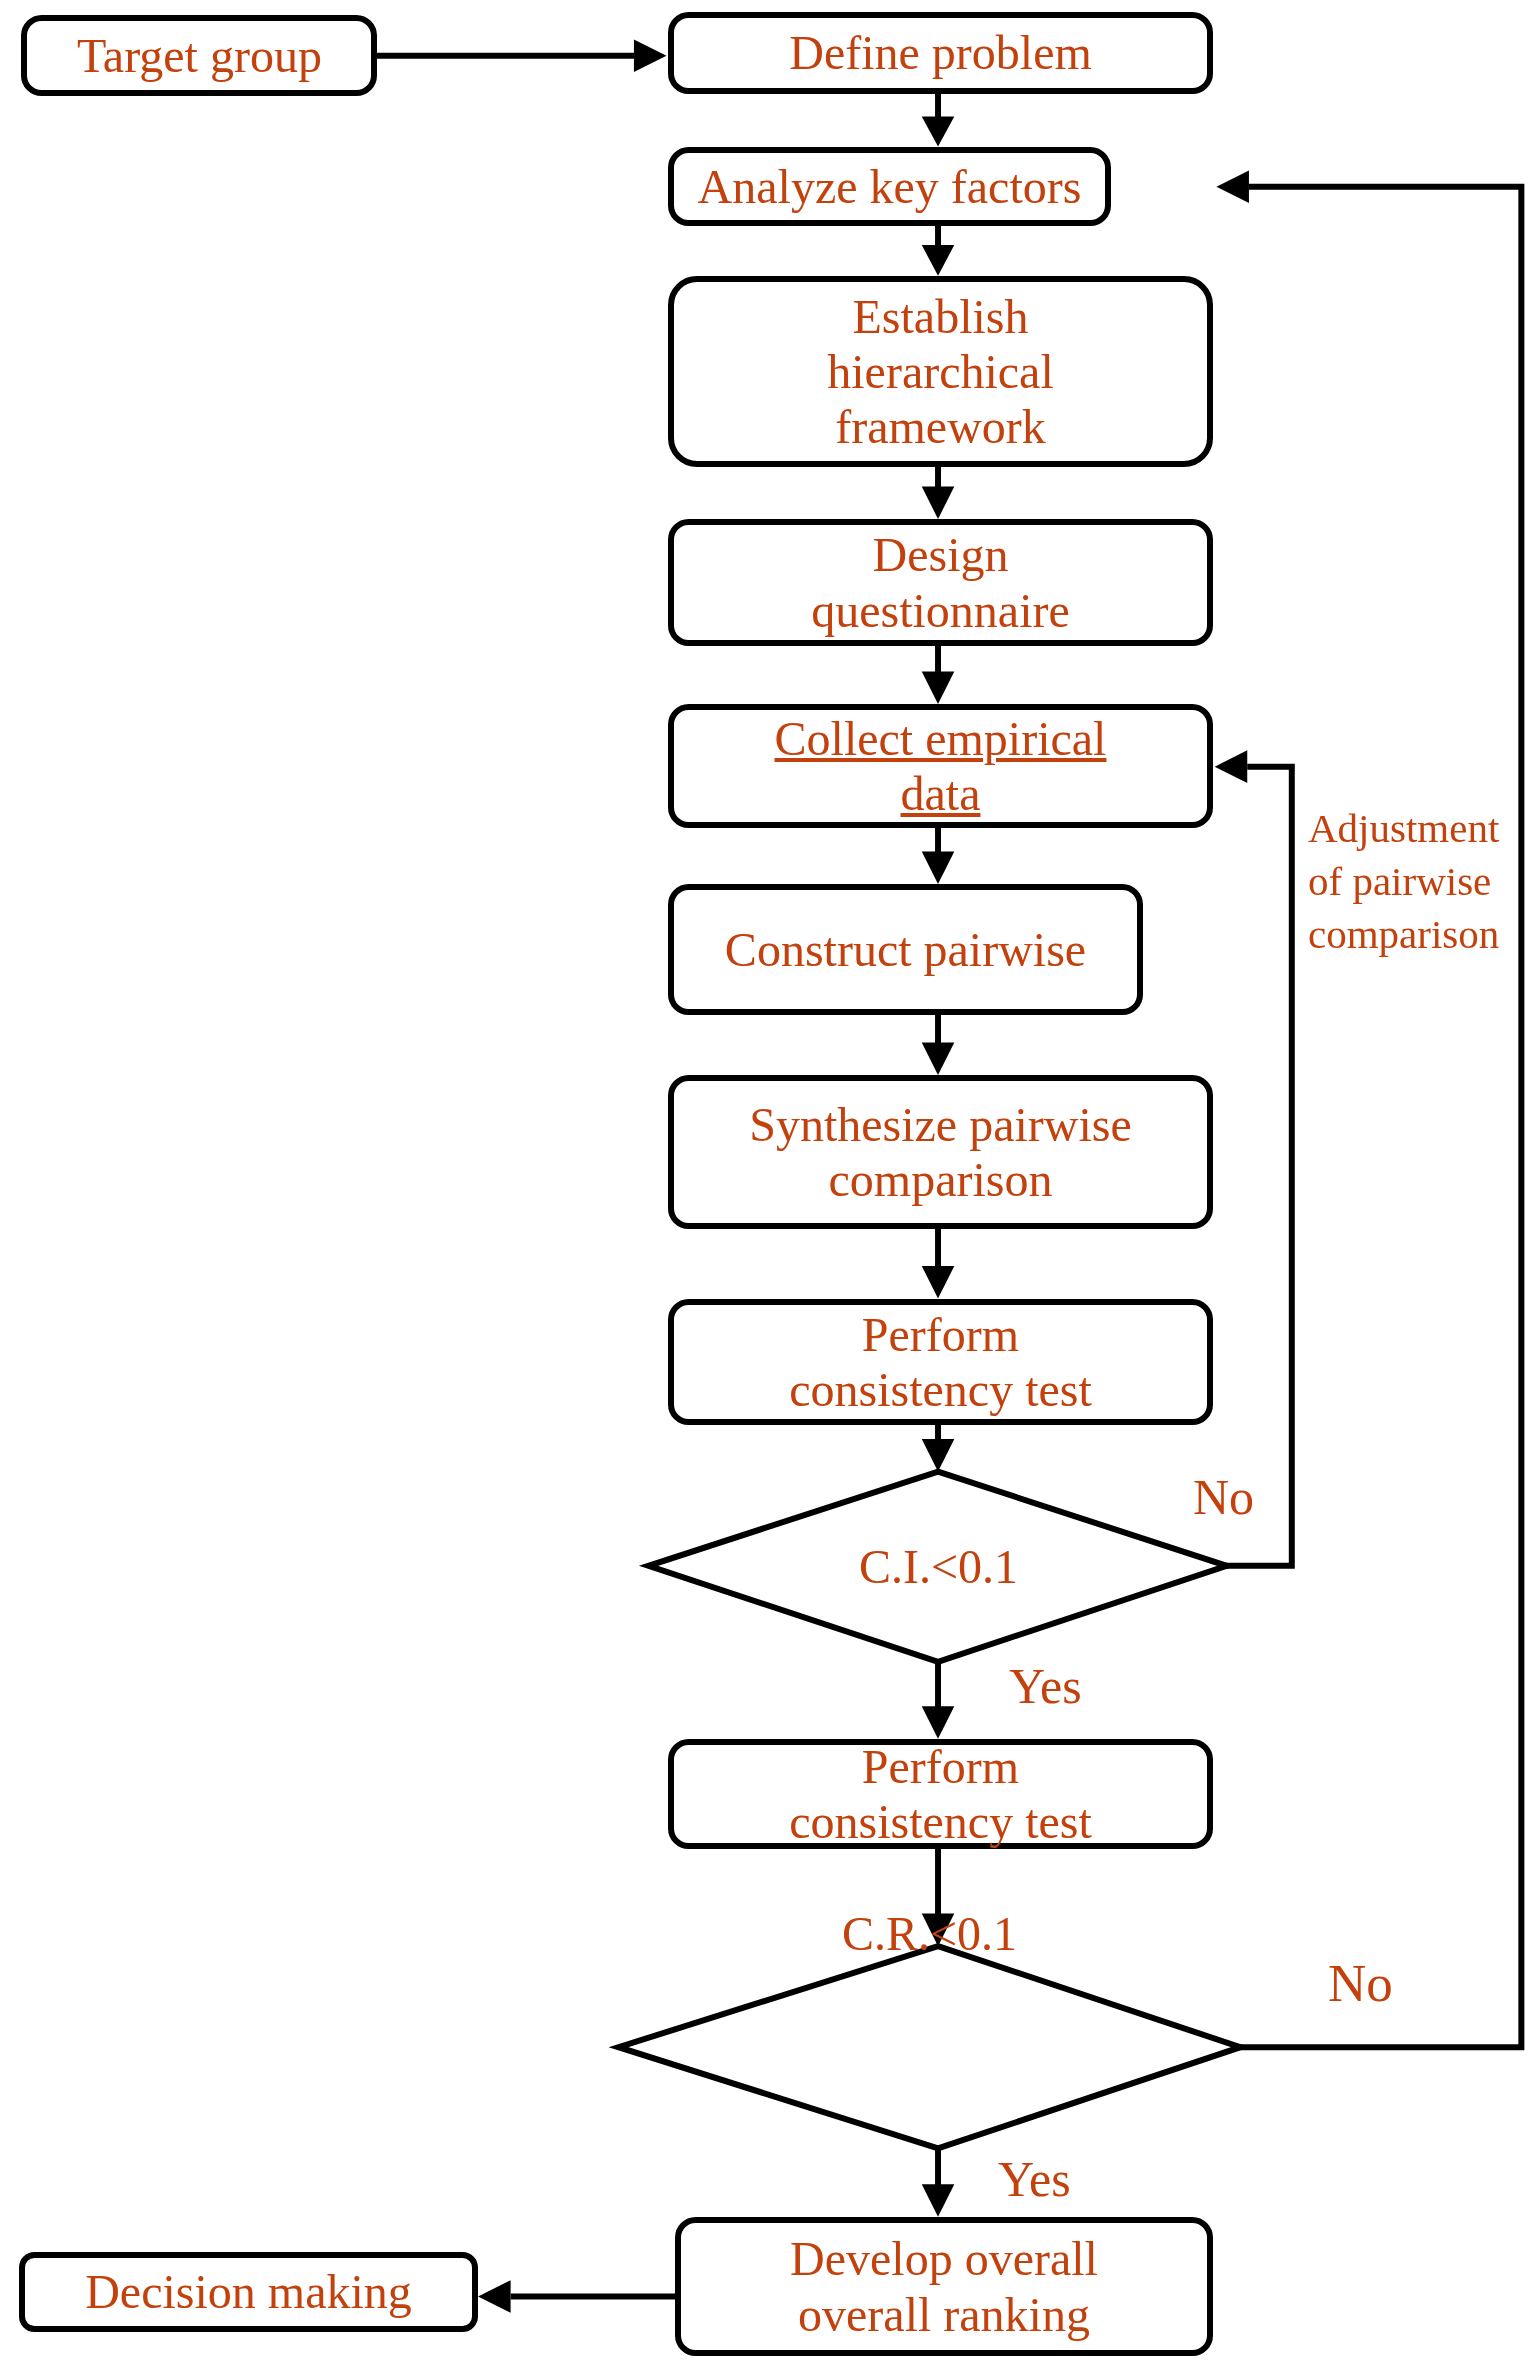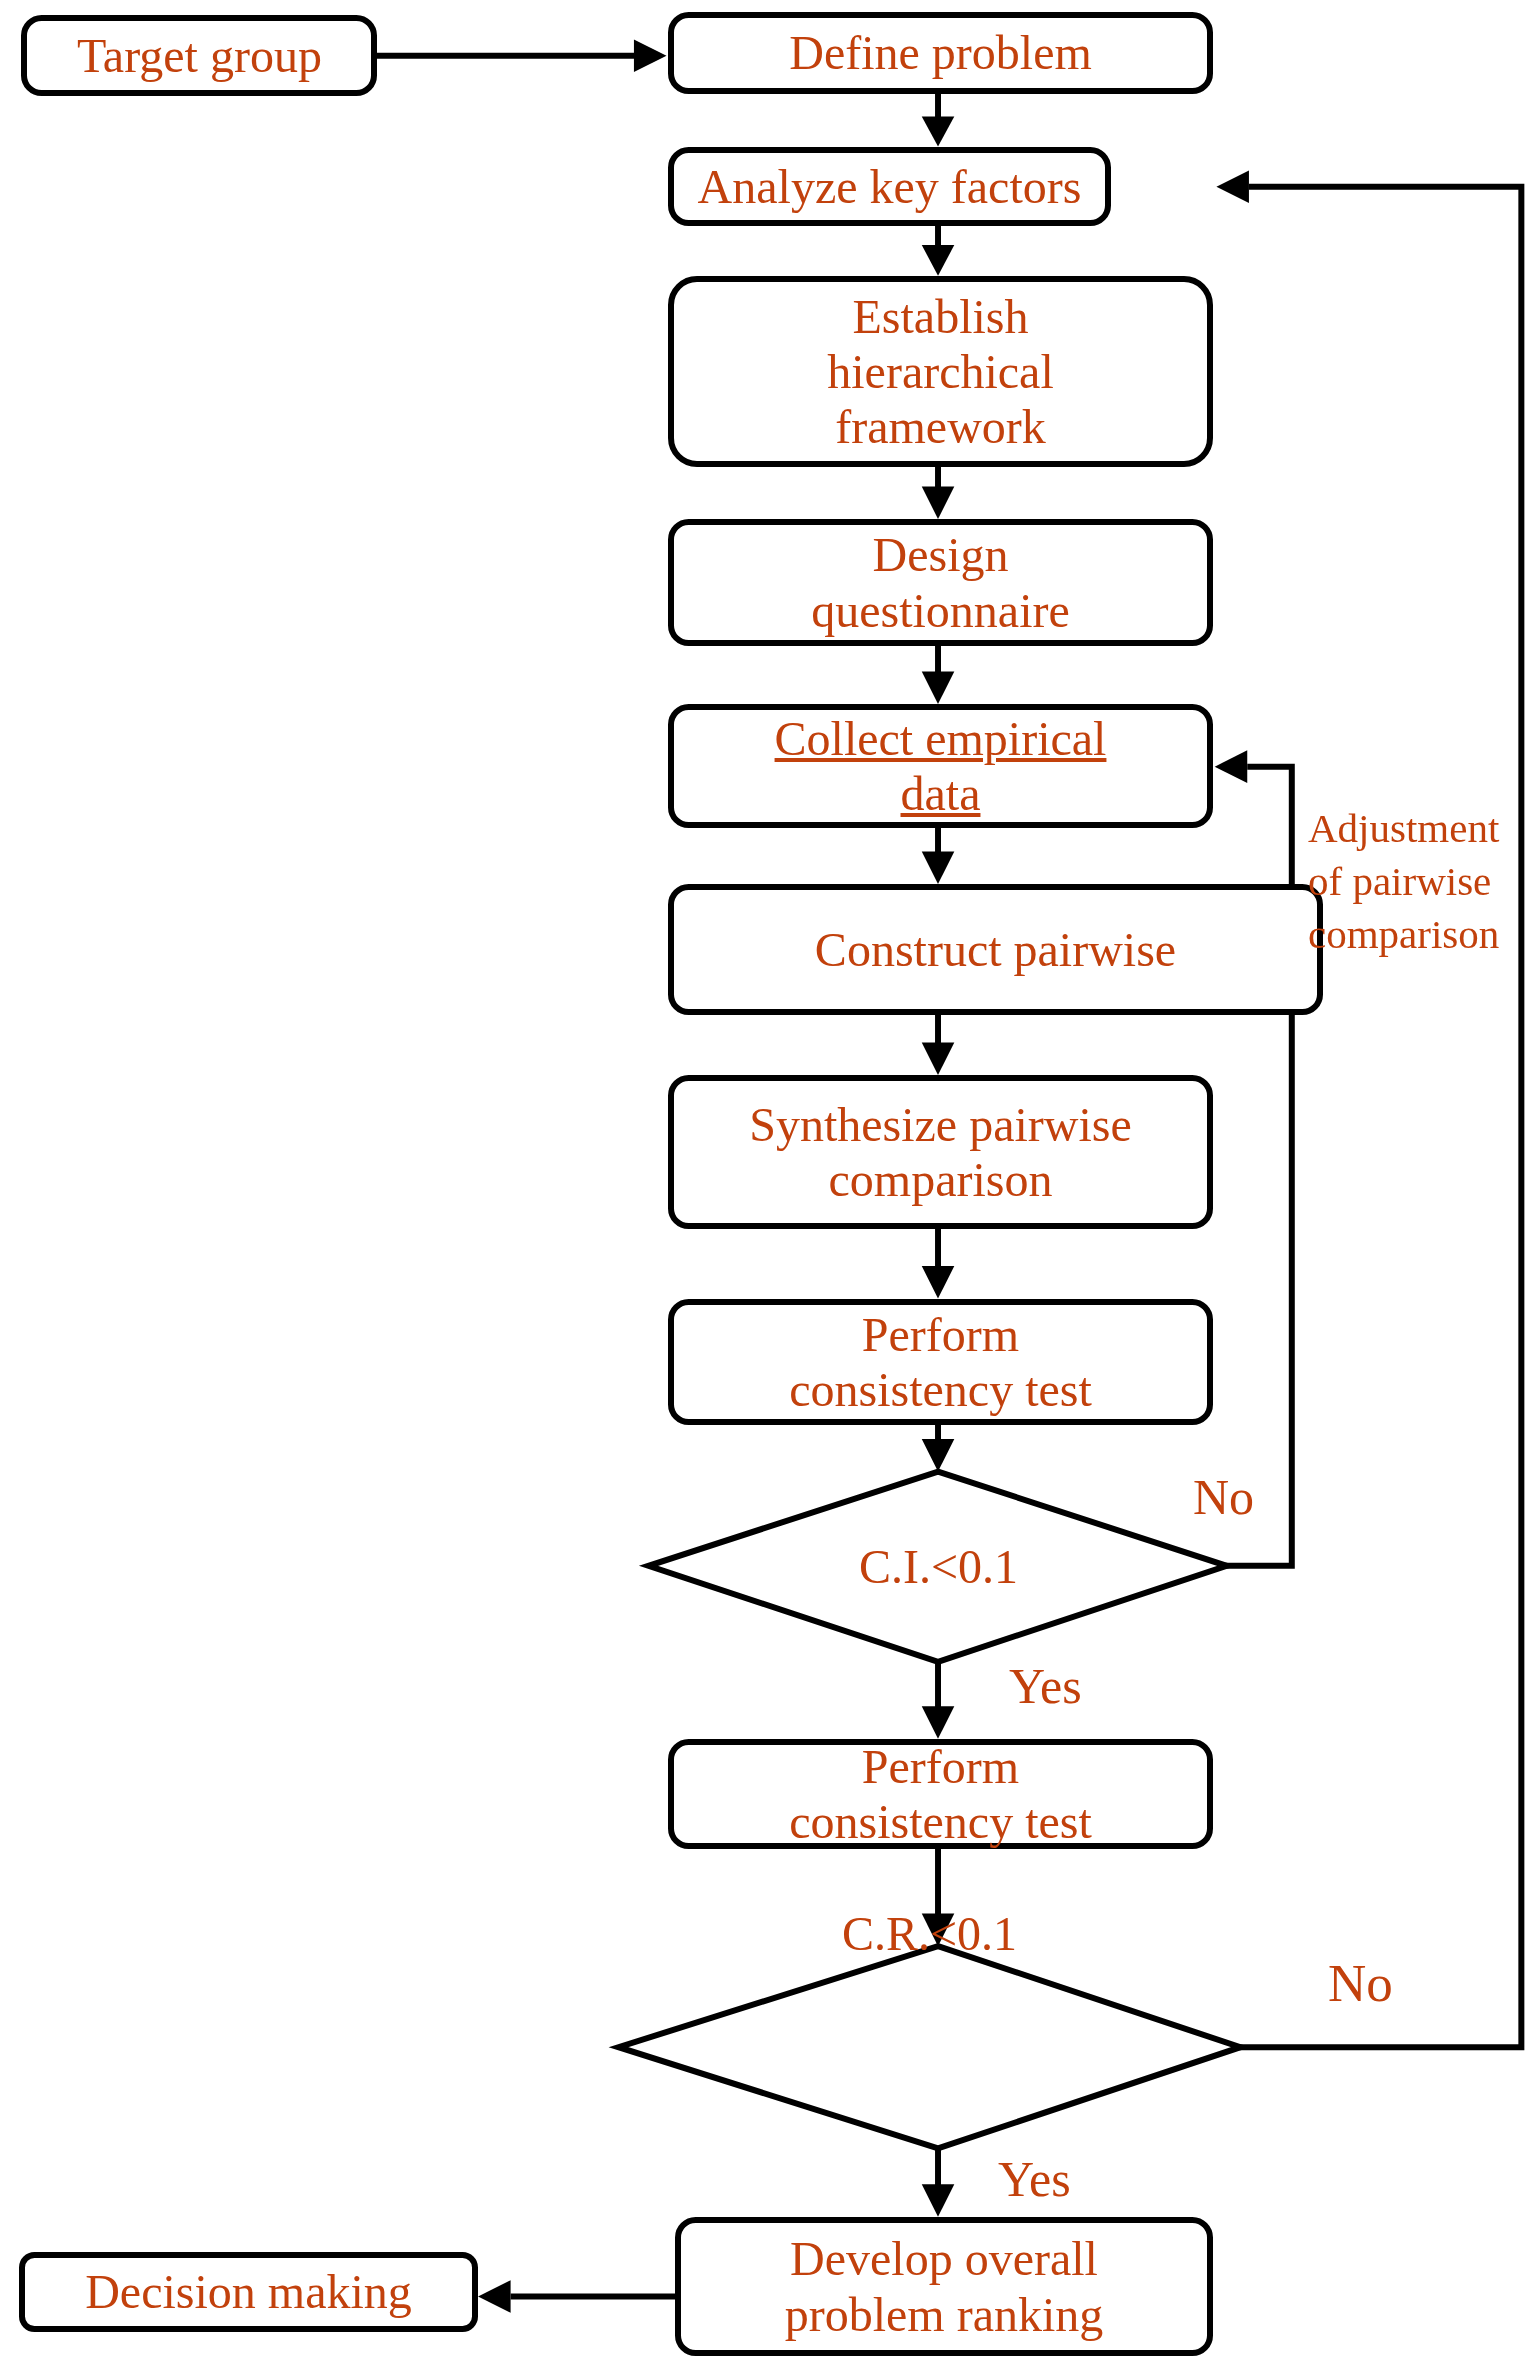--- a/index.html
+++ b/index.html
@@ -132,42 +132,42 @@
   <div class="node" style="left:668px; top:519px; width:545px; height:127px;">
     <span>Design</span>
     <span>questionnaire</span>
   </div>
 
   <div class="node" style="left:668px; top:704px; width:545px; height:124px;text-decoration:underline;">
     <span>Collect empirical</span>
     <span>data</span>
   </div>
 
-  <div class="node" style="left:668px; top:884px; width:655px; height:131px;">
+  <div class="node" style="left:668px; top:884px; width:475px; height:131px;">
     <span>Construct pairwise</span>
   </div>
 
   <div class="node" style="left:668px; top:1075px; width:545px; height:154px;">
     <span>Synthesize pairwise</span>
     <span>comparison</span>
   </div>
 
   <div class="node" style="left:668px; top:1299px; width:545px; height:126px;">
     <span>Perform</span>
     <span>consistency test</span>
   </div>
 
   <div class="node" style="left:668px; top:1739px; width:545px; height:110px;">
     <span>Perform</span>
     <span>consistency test</span>
   </div>
 
   <div class="node" style="left:675px; top:2217px; width:538px; height:139px;">
     <span>Develop overall</span>
-    <span>problem ranking</span>
+    <span>overall ranking</span>
   </div>
 
   <div class="node" style="left:19px; top:2252px; width:459px; height:80px; border-radius:15.4px;">
     <span>Decision making</span>
   </div>
 
   <div class="dlabel" style="left:767px; top:1537px; width:343px; height:58px;">
     <span>C.I.&lt;0.1</span>
   </div>
   <div class="dlabel" style="left:758px; top:1904px; width:343px; height:58px;">

